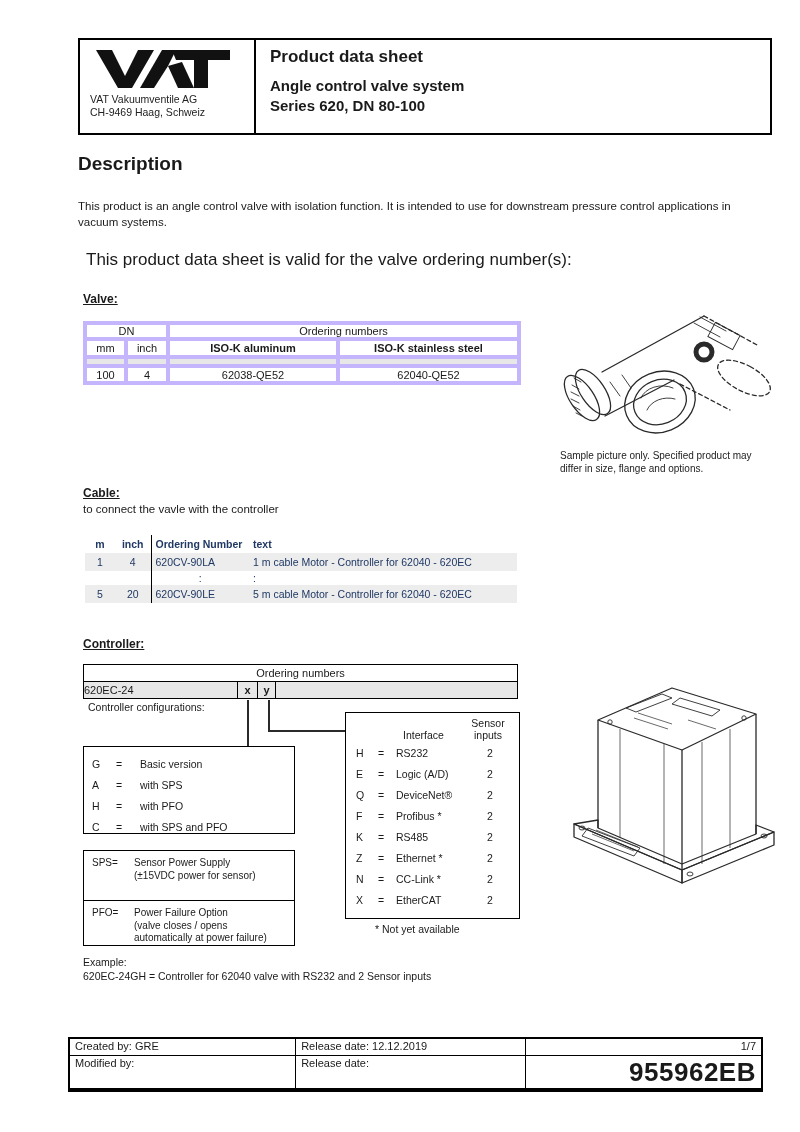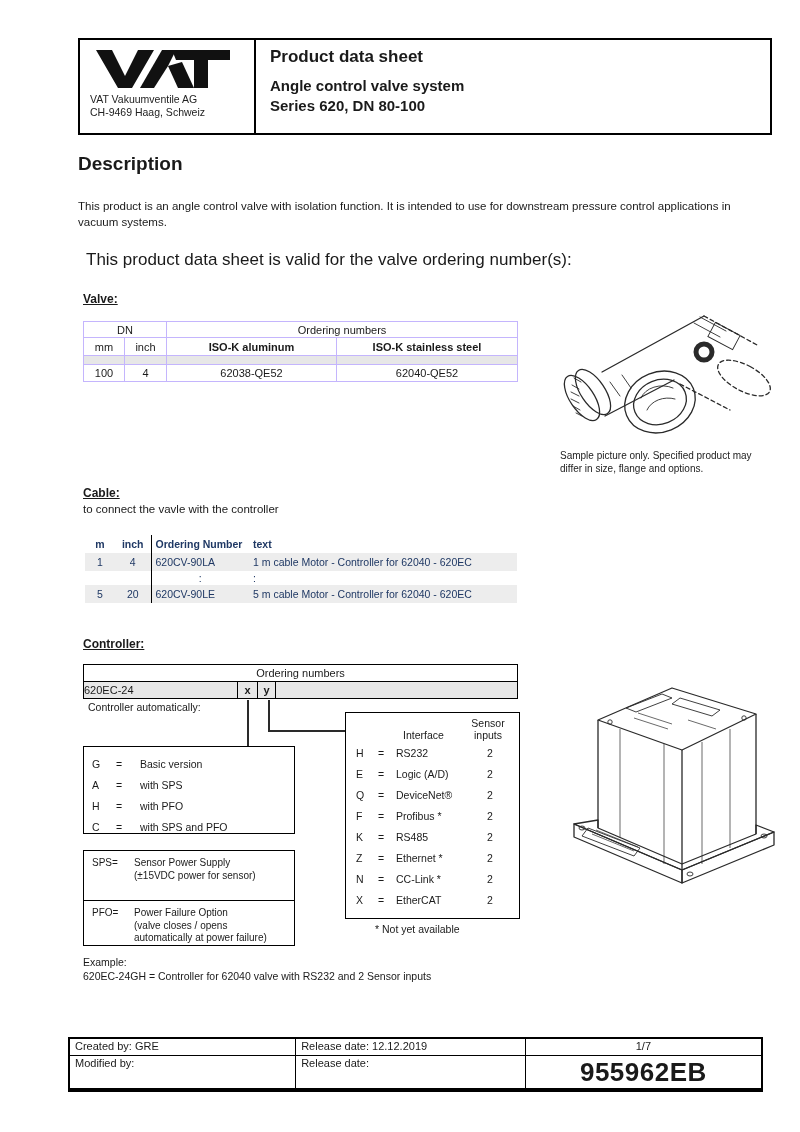--- a/index.html
+++ b/index.html
@@ -24,21 +24,21 @@
   .desc-h { left:78px; top:153px; font-size:19px; font-weight:bold; }
   .para1 { left:78px; top:198px; width:672px; font-size:11.5px; line-height:16px; }
   .para2 { left:86px; top:250px; width:640px; font-size:17px; }
 
   .sec-h { font-size:12px; font-weight:bold; text-decoration:underline; }
 
   
   .valve-h { left:83px; top:292px; }
   table { border-collapse:collapse; }
   .vtab { left:83px; top:321px; }
-  .vtab td { border:1px solid #c4b5fd; font-size:11px; text-align:center; padding:0 4px; }
+  .vtab td { border:4px solid #c4b5fd; font-size:11px; text-align:center; padding:0 4px; }
   .vtab .r1 td { height:16px; }
   .vtab .r2 td { height:18px; font-weight:bold; }
   .vtab .r2 td.nb { font-weight:normal; }
   .vtab .sp td { height:9px; background:#e7e7e7; }
   .vtab .r4 td { height:17px; }
   .w-mm{width:41px;} .w-in{width:42px;} .w-al{width:170px;} .w-ss{width:181px;}
 
   .valve-img { left:552px; top:296px; }
   .valve-cap { left:560px; top:449px; width:215px; font-size:10px; line-height:13px; color:#222; }
 
@@ -88,21 +88,21 @@
   .if-val { width:42px; text-align:center; }
   .iface-note { left:375px; top:923px; font-size:10.5px; }
 
   .ctrl-img { left:560px; top:678px; }
 
   .example { left:83px; top:955px; font-size:10.5px; line-height:14px; }
 
   
   .ftr { left:68px; top:1037px; width:695px; border:2px solid #000; border-bottom-width:4px; }
   .ftr td { border:1px solid #000; font-size:11px; padding:1px 5px; vertical-align:top; }
-  .f-c1 { width:226px; } .f-c2 { width:229px; } .f-c3 { width:236px; text-align:center; }
+  .f-c1 { width:226px; } .f-c2 { width:229px; } .f-c3 { width:236px; text-align:right; }
   .ftr .fr1 td { height:17px; }
   .ftr .fr2 td { height:33px; }
   .doc-num { font-size:26px; font-weight:bold; line-height:30px; letter-spacing:0.5px; }
 </style>
 </head>
 <body>
 
 <div class="page">
 
   <div class="abs hdr-box">
@@ -220,21 +220,21 @@
       <td colspan="4">Ordering numbers</td>
     </tr>
     <tr class="r2">
       <td class="o-base">620EC-24</td>
       <td class="o-x">x</td>
       <td class="o-y">y</td>
       <td class="o-rest"></td>
     </tr>
   </tbody>
     </table>
-  <div class="abs cfg-label">Controller automatically:</div>
+  <div class="abs cfg-label">Controller configurations:</div>
 
   <div class="abs cline" style="left:247px; top:700px; width:2px; height:46px;"></div>
   <div class="abs cline" style="left:268px; top:700px; width:2px; height:32px;"></div>
   <div class="abs cline" style="left:268px; top:730px; width:78px; height:2px;"></div>
 
   <div class="abs cfg-box">
     <div class="cfg-row">
       <span class="cfg-code">G</span>
       <span class="cfg-eq">=</span>
       <span class="cfg-lab">Basic version</span>

